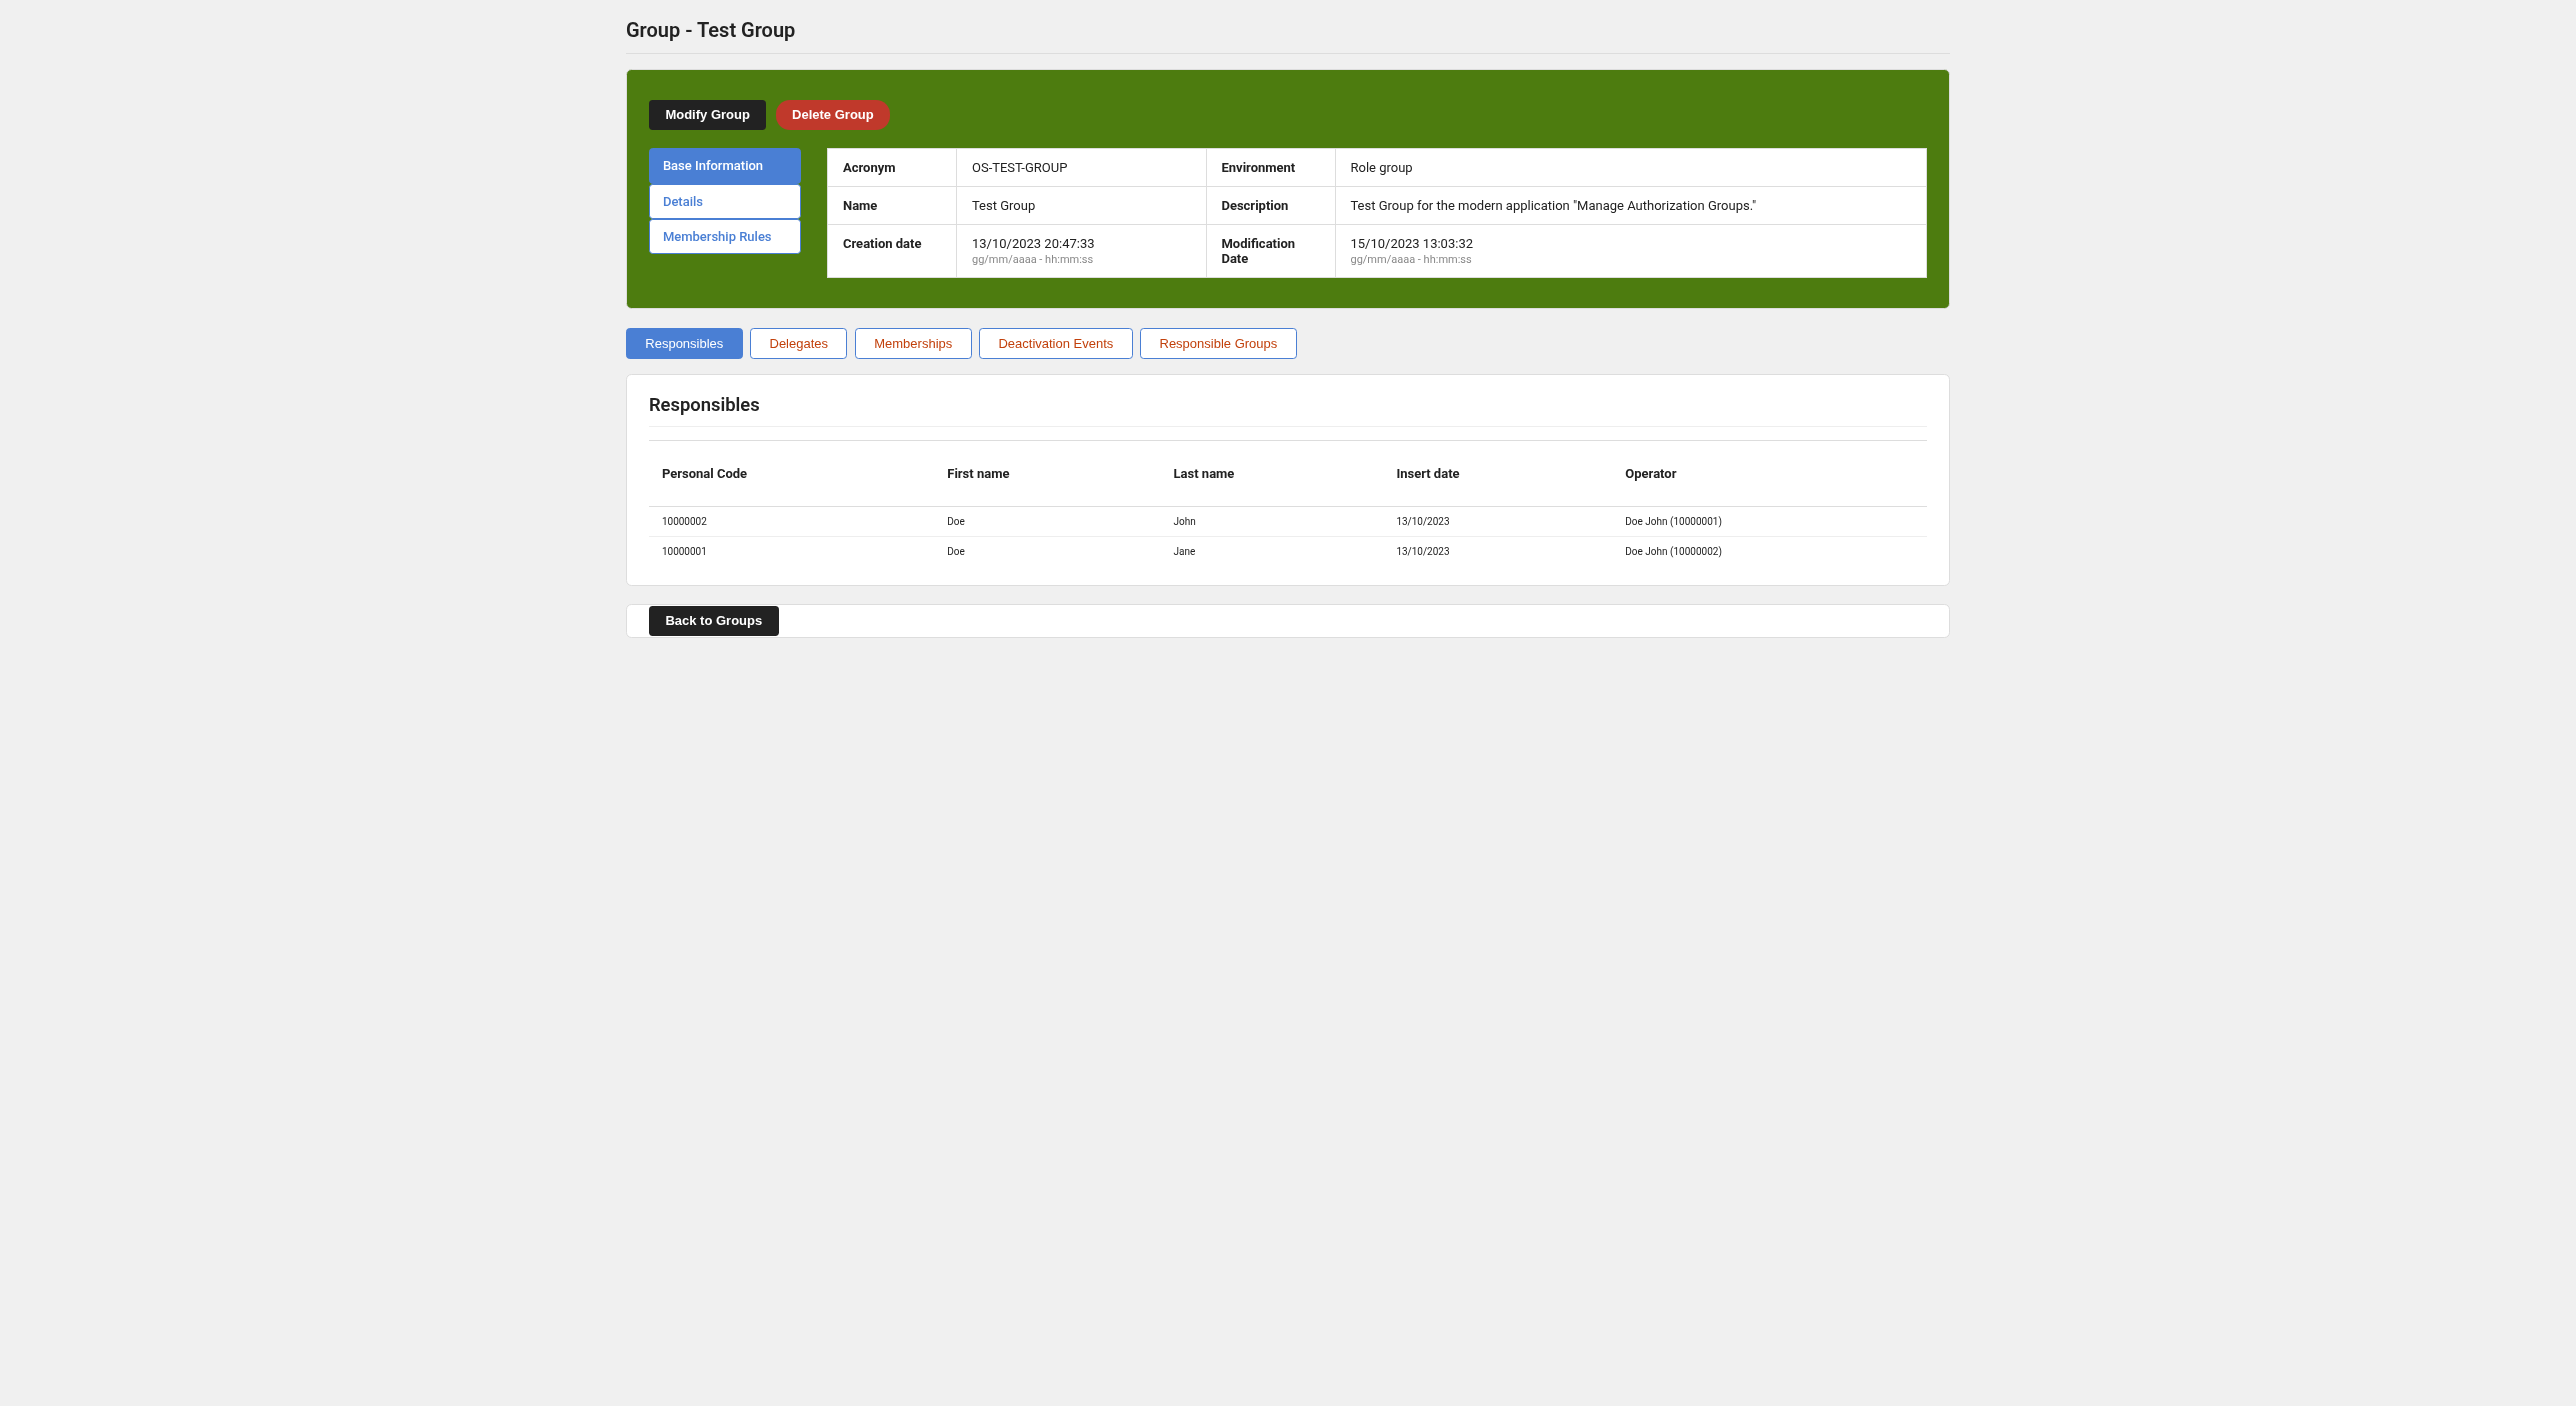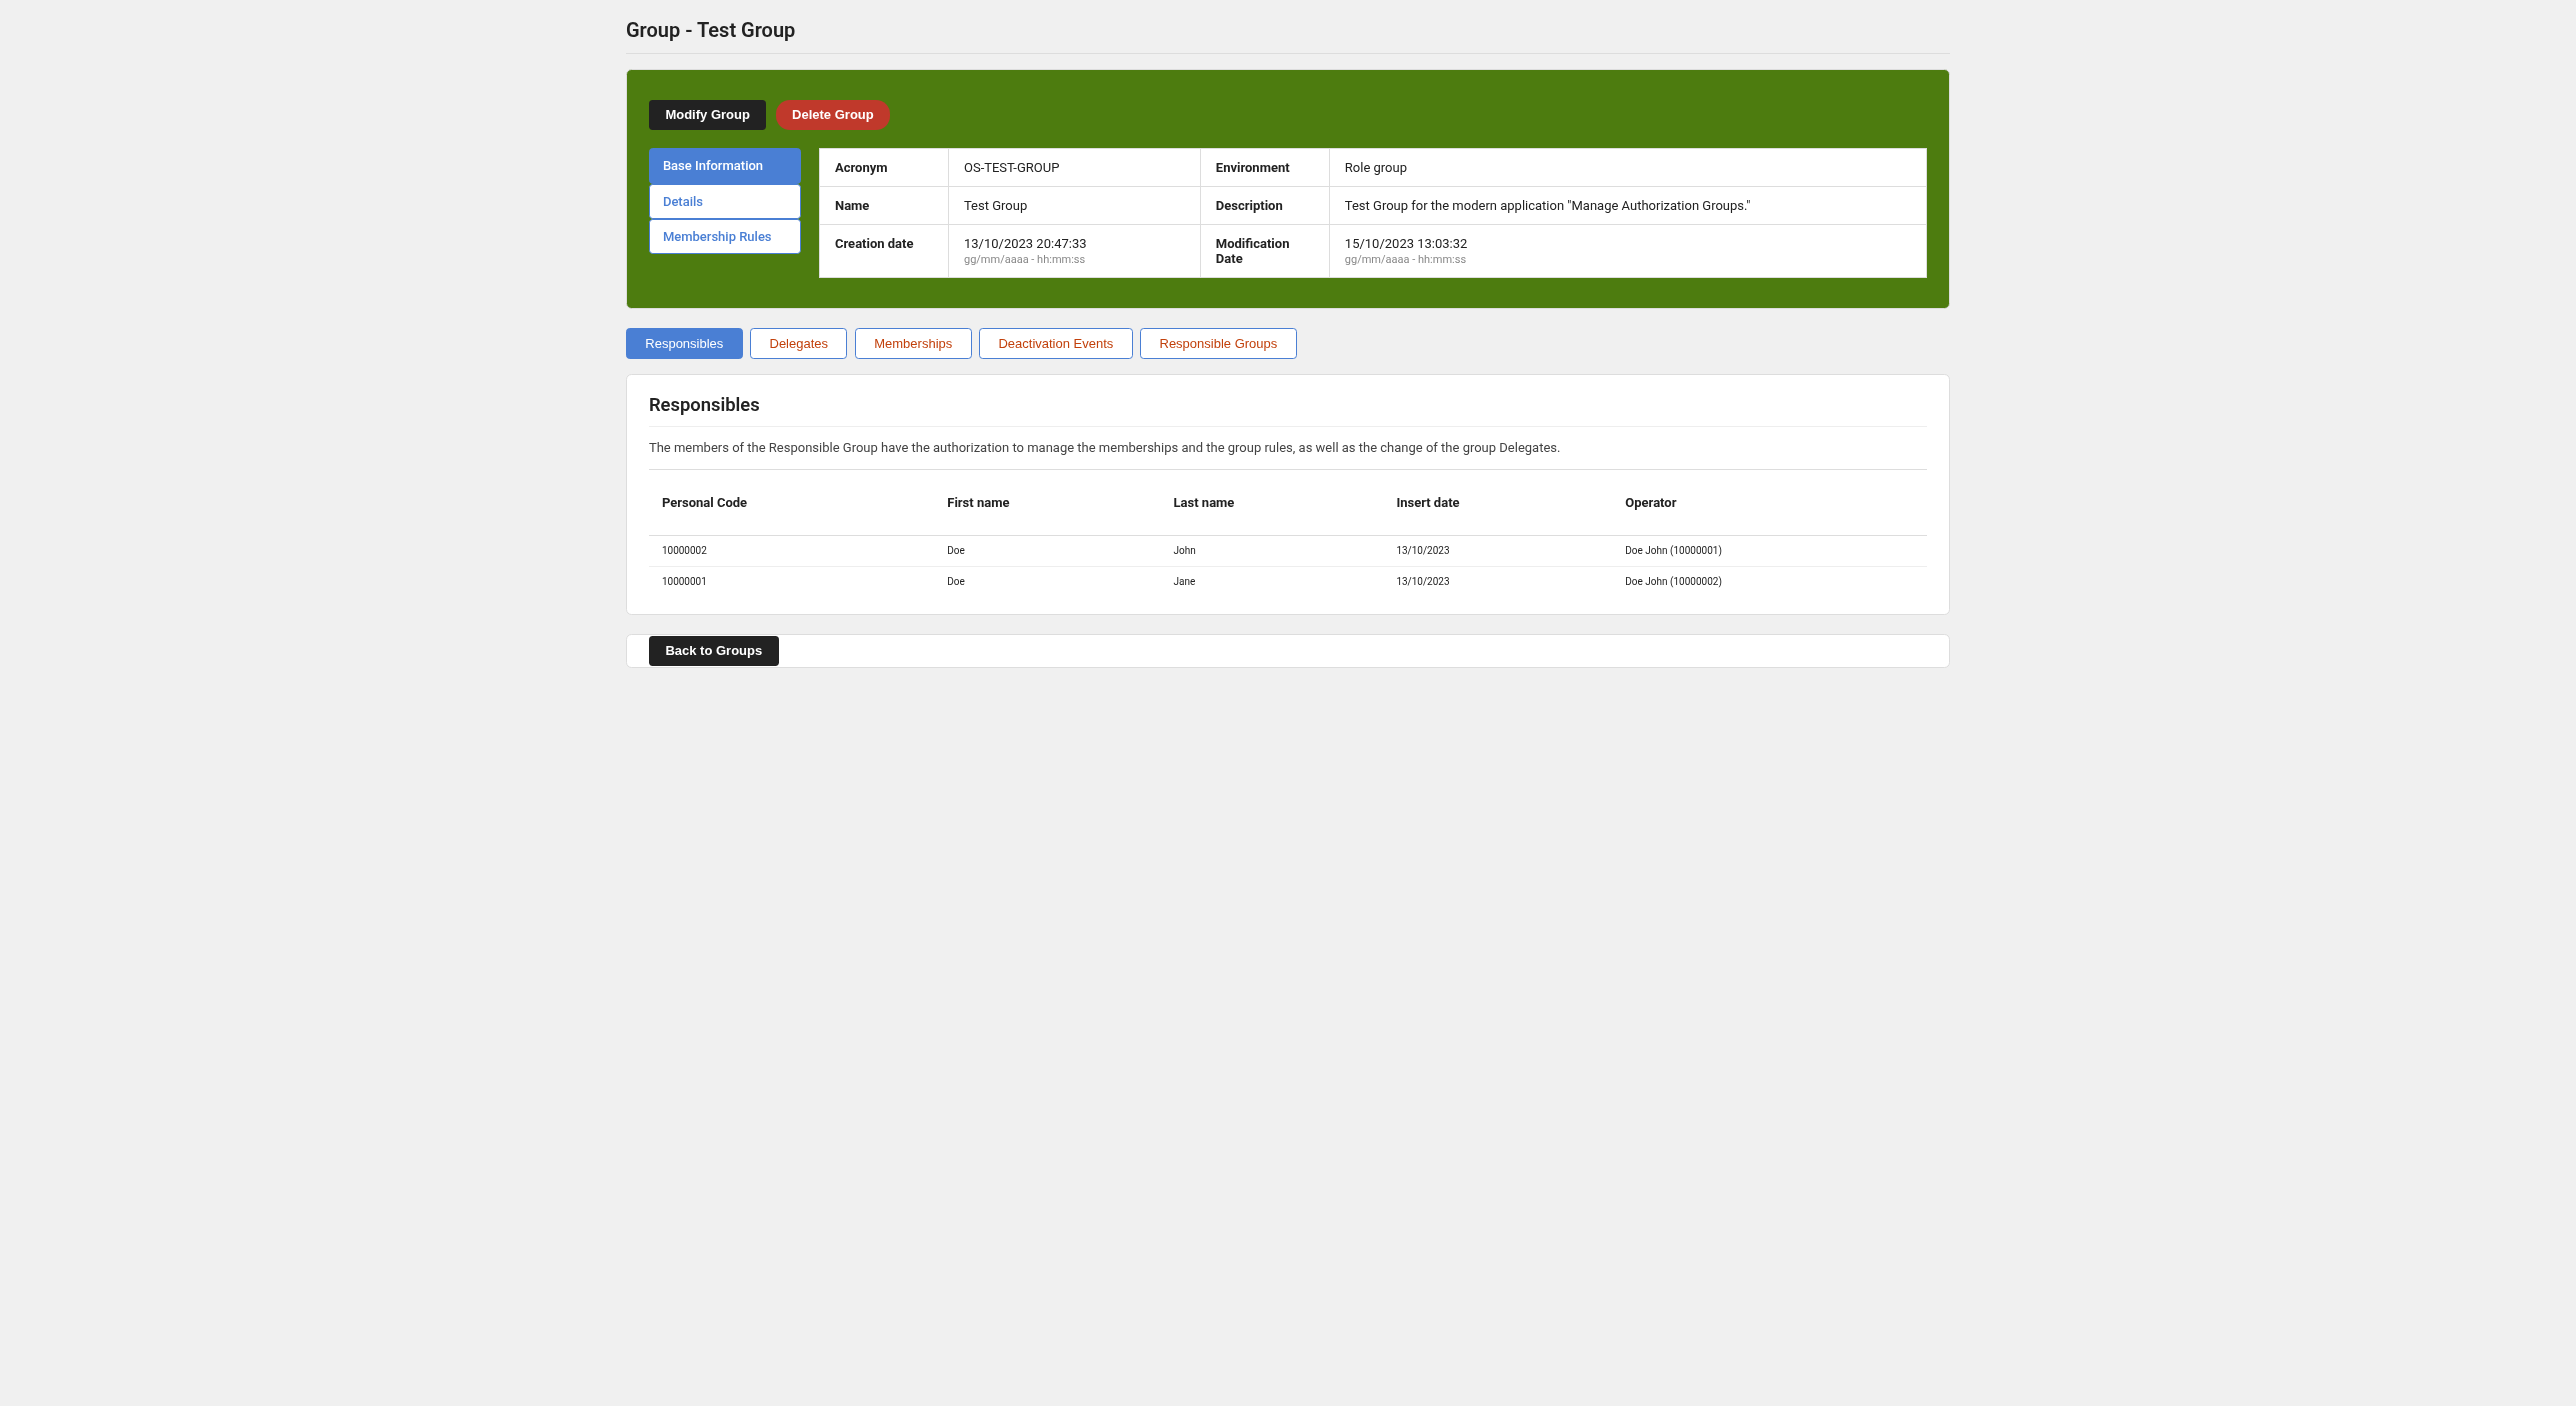--- a/index.html
+++ b/index.html
@@ -80,20 +80,21 @@
     }
     .left-nav-item.active {
       background: #4a7fd4;
       color: #fff;
       border-color: #4a7fd4;
     }
     
     .info-table {
       flex: 1;
       border-collapse: collapse;
+      margin-left: 8px;
     }
     .info-table td {
       border: 0.9px solid #ddd;
       padding: 11px 14.7px;
       vertical-align: top;
     }
     .info-table .label {
       font-weight: 700;
       width: 129px;
       background: #fff;
@@ -237,21 +238,20 @@
   <div class="tabs-row">
     <button class="tab-btn active">Responsibles</button>
     <button class="tab-btn">Delegates</button>
     <button class="tab-btn">Memberships</button>
     <button class="tab-btn">Deactivation Events</button>
     <button class="tab-btn">Responsible Groups</button>
   </div>
 
   <div class="section-card">
     <div class="section-title">Responsibles</div>
-    <div class="section-desc">The members of the Responsible Group have the authorization to manage the memberships and the group rules, as well as the change of the group Delegates.</div>
     <table class="data-table">
       <thead>
         <tr>
           <th>Personal Code</th>
           <th>First name</th>
           <th>Last name</th>
           <th>Insert date</th>
           <th>Operator</th>
         </tr>
       </thead>

